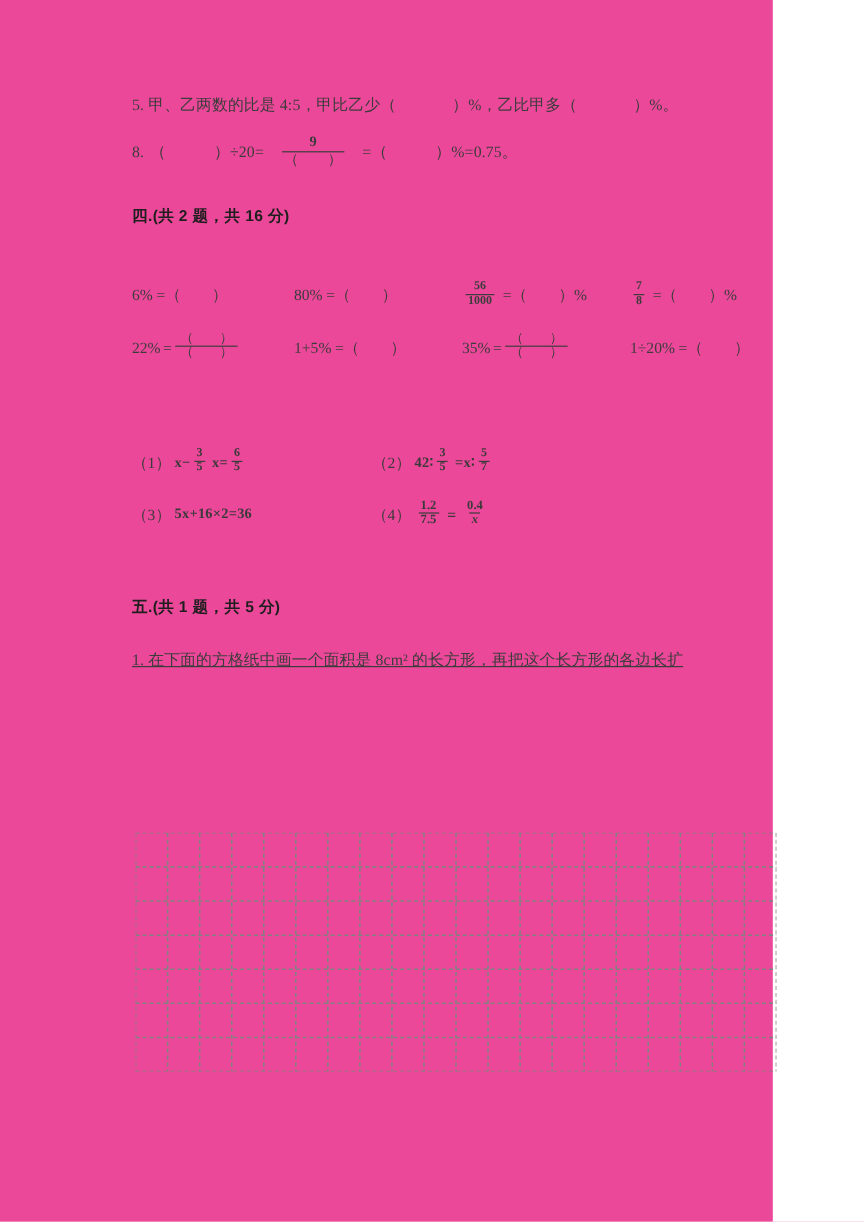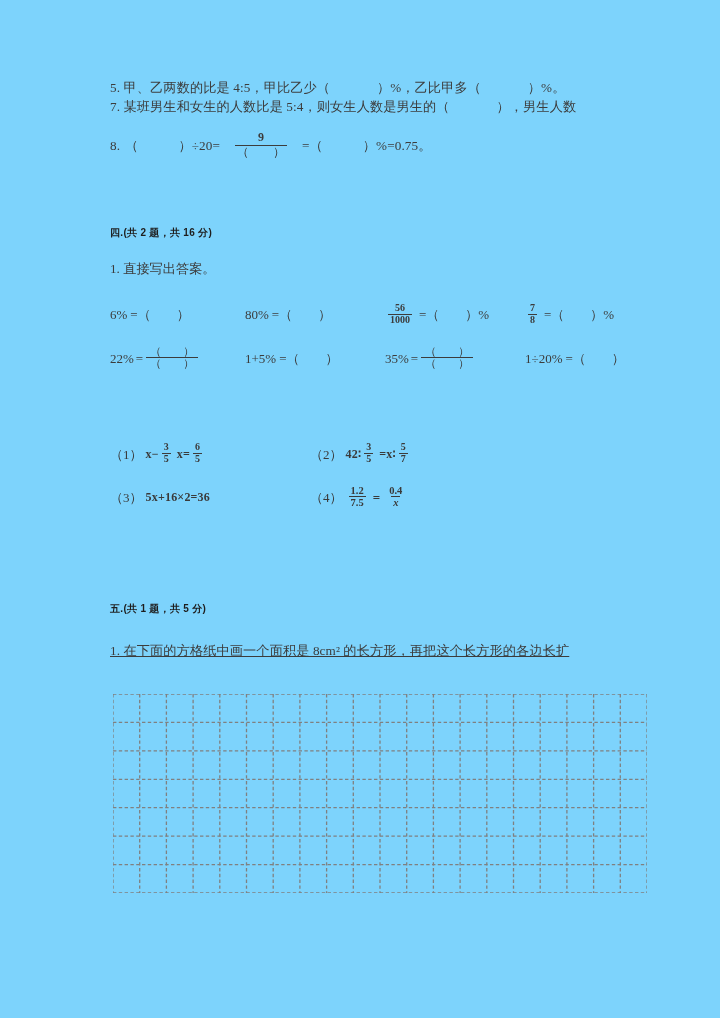--- a/index.html
+++ b/index.html
@@ -11,23 +11,23 @@
     width: 720px;
     height: 1018px;
     position: relative;
     font-family: "Liberation Serif", "DejaVu Serif", serif;
     color: #3a3a3a;
     overflow: hidden;
   }
   .page {
     position: absolute;
     left: 0; top: 0;
-    width: 720px;
+    width: 644px;
     height: 1018px;
-    background: #7dd3fc;
+    background: #ec4899;
   }
   .content {
     position: absolute;
     left: 110px;
     top: 78px;
     width: 545px;
   }
 
   
   .qline {
@@ -36,26 +36,25 @@
     color: #3c3c3c;
     white-space: nowrap;
     letter-spacing: 0.1px;
   }
   .qline.wrap { white-space: normal; text-decoration: underline; }
   .sp-sm { display:inline-block; width: 26px; }
   .sp-md { display:inline-block; width: 40px; }
 
   
   .section-head {
-    font-size: 10px;
+    font-size: 13px;
     font-weight: bold;
     color: #1e1e1e;
     font-family: "Liberation Sans", "DejaVu Sans", sans-serif;
     letter-spacing: 0.3px;
-    margin-top: 36px;
   }
 
   .sub-head {
     font-size: 13.2px;
     color: #3c3c3c;
   }
 
   
   .frac {
     display: inline-flex;
@@ -154,26 +153,20 @@
       <div class="qline">
         <span>5.</span>
         <span>甲、乙两数的比是 4:5，甲比乙少（</span>
         <span class="sp-md"></span>
         <span>）%，乙比甲多（</span>
         <span class="sp-md"></span>
         <span>）%。</span>
       </div>
 
 
-      <div class="qline">
-        <span>7.</span>
-        <span>某班男生和女生的人数比是 5:4，则女生人数是男生的（</span>
-        <span class="sp-md"></span>
-        <span>），男生人数</span>
-      </div>
 
       <div class="spacer-16"></div>
 
       <div class="qline" style="display:flex;align-items:center;">
         <span>8.</span>
         <span style="margin-left:5px">（</span>
         <span class="sp-md"></span>
         <span>）÷20=</span>
         <span class="frac item8">
           <span class="num">9</span>
@@ -184,21 +177,20 @@
         <span>）%=0.75。</span>
       </div>
     </div>
 
     <div class="spacer-30"></div>
 
     <div class="section-head">四.(共 2 题，共 16 分)</div>
 
     <div class="spacer-20"></div>
 
-    <div class="sub-head">1. 直接写出答案。</div>
 
     <div class="spacer-26"></div>
 
     <div class="ex-row">
       <div class="ex-cell" style="width:135px">
         <span>6%</span>
         <span style="margin-left:3px">=（</span>
         <span class="sp-sm"></span>
         <span>）</span>
       </div>

